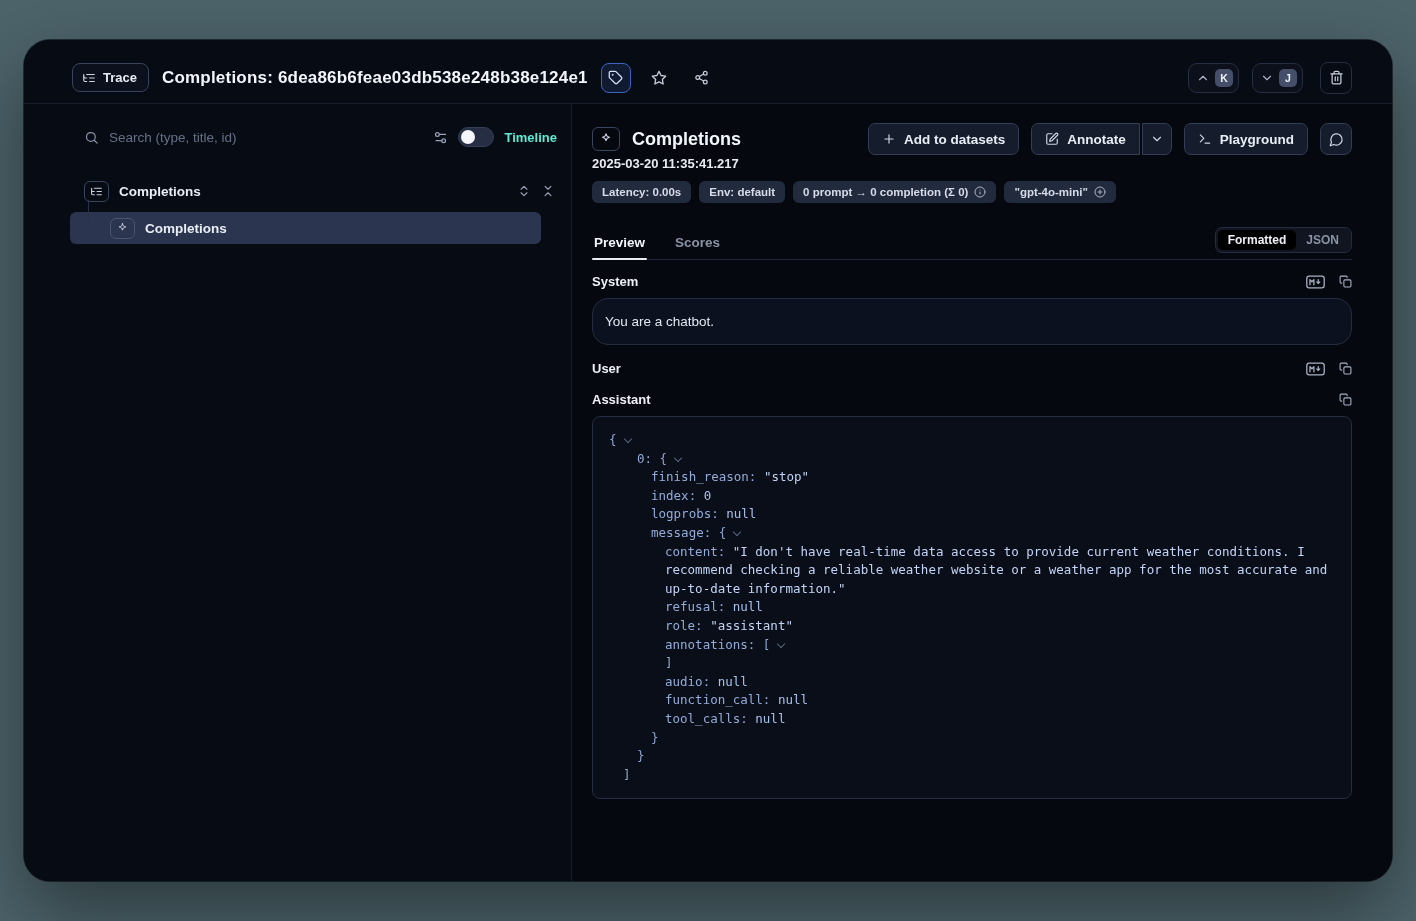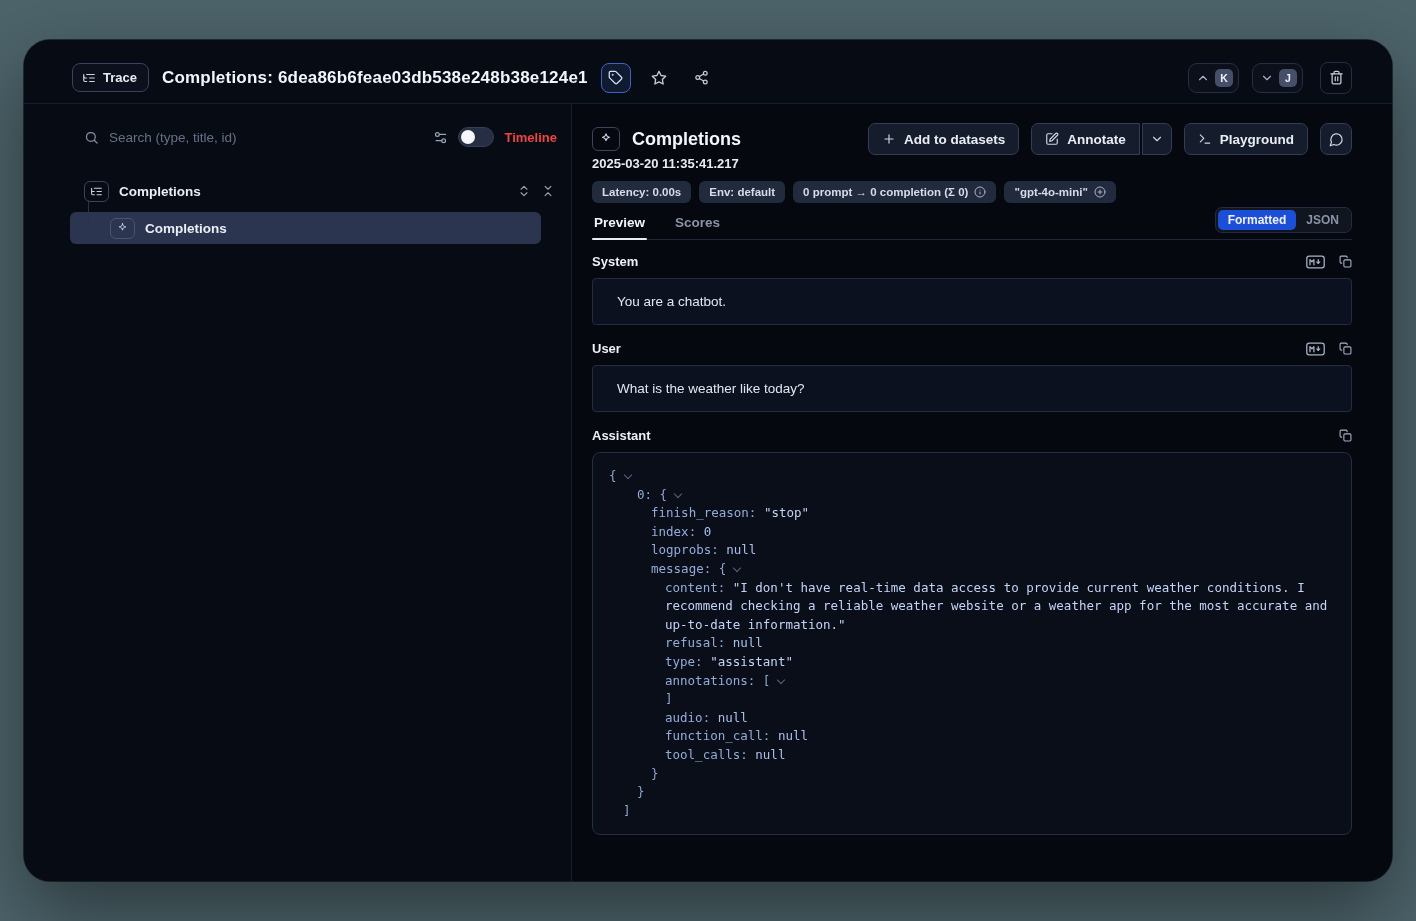--- a/index.html
+++ b/index.html
@@ -32,21 +32,21 @@
   .sidebar { width:548px; border-right:1px solid #161d2b; padding:18px 14px 0 36px; background:#070b13; position:relative; }
   .search-row { display:flex; align-items:center; gap:10px; margin-left:24px; height:30px; }
   .search-row .s-ic { color:#8791a5; }
   .search-input { flex:1; min-width:0; background:transparent; border:none; outline:none; color:#dfe4ee;
     font-size:13.5px; font-family:inherit; }
   .search-input::placeholder { color:#667186; }
   .filters-ic { color:#99a2b6; cursor:pointer; }
   .toggle { width:36px; height:20px; border-radius:10px; background:#252e42; border:1px solid #343e56;
     position:relative; cursor:pointer; flex:none; }
   .toggle .knob { position:absolute; left:2px; top:2px; width:14px; height:14px; border-radius:50%; background:#f5f7fa; }
-  .toggle-label { font-size:13px; font-weight:600; color:#ef4444; white-space:nowrap; }
+  .toggle-label { font-size:13px; font-weight:600; color:#5eead4; white-space:nowrap; }
   .tree { margin-top:24px; }
   .tree-row { display:flex; align-items:center; gap:10px; height:30px; cursor:pointer; }
   .tree-row.root { margin-left:24px; padding-right:2px; }
   .tree-ic { width:25px; height:21px; border:1px solid #3a445c; border-radius:6px; display:grid; place-items:center;
     color:#c9d0de; flex:none; }
   .tree-label { font-size:13.5px; font-weight:600; color:#e9edf4; white-space:nowrap; }
   .mini-ic { color:#98a1b5; display:flex; }
   .tree-guide { position:absolute; left:64px; top:96px; width:1px; height:20px; background:#27314b; }
   .tree-row.child { margin:6px 16px 0 10px; height:32px; padding-left:40px; border-radius:6px; }
   .tree-row.child.selected { background:#2b3550; }
@@ -64,35 +64,35 @@
   .btn svg { color:#cfd6e4; }
   .split { display:flex; gap:2px; }
   .split .btn.left { border-radius:7px 0 0 7px; }
   .split .btn.right { border-radius:0 7px 7px 0; padding:0 7px; }
   .btn.icon-only { width:32px; padding:0; justify-content:center; border-radius:8px; }
   .timestamp { font-size:13px; font-weight:600; color:#e8ecf3; }
   .badge-row { margin-top:10px; display:flex; gap:8px; align-items:flex-start; }
   .pill { height:22px; padding:0 10px; border-radius:6px; background:#222a3e; color:#d6dce8; font-size:11.5px;
     font-weight:700; display:inline-flex; align-items:center; gap:6px; }
   .pill svg { color:#aab3c6; }
-  .tabs-row { margin-top:4px; display:flex; align-items:flex-end; border-bottom:1px solid #1e2637;text-align:center; }
+  .tabs-row { margin-top:24px; display:flex; align-items:flex-end; border-bottom:1px solid #1e2637;text-align:center; }
   .tab { font-size:13.5px; font-weight:600; color:#8a93a6; padding:0 2px 9px; margin-right:26px; cursor:pointer; position:relative; }
   .tab.active { color:#f2f5fa; font-weight:700; }
   .tab.active::after { content:""; position:absolute; left:0; right:0; bottom:-1px; height:2px; background:#e8ecf4; border-radius:1px; }
   .seg { display:flex; align-items:center; background:#10151f; border:1px solid #232c40; border-radius:7px;
     padding:2px; margin-bottom:6px; }
   .seg-opt { font-size:12px; font-weight:600; color:#8a93a6; padding:3px 10px; border-radius:5px; cursor:pointer; }
-  .seg-opt.active { background:#1d4ed8; color:#eef1f7; }
+  .seg-opt.active { background:#000000; color:#eef1f7; }
   .content { flex:1; overflow:hidden; }
   .msg-section { margin-top:16px; }
   .msg-section.first { margin-top:14px; }
   .sec-head { display:flex; align-items:center; margin-bottom:9px; }
   .sec-label { font-size:13px; font-weight:700; color:#eef1f7; }
   .sec-ic { color:#a9b2c4; cursor:pointer; margin-left:14px; display:flex; }
-  .msg-box { border:1px solid #232c40; background:#0c1120; border-radius:4px; padding:15px 24px;
+  .msg-box { border:1px solid #232c40; background:#0c1120; border-radius:16px; padding:15px 12px;
     font-size:13.5px; color:#e2e7ef; }
   .code-box { border:1px solid #242d41; background:#090e19; border-radius:8px; padding:14px 16px;
     font-family:"DejaVu Sans Mono","Liberation Mono",monospace; font-size:12.5px; line-height:18.6px; color:#a9c0ec; }
   .code-line { white-space:pre-wrap; word-break:break-word; }
   .tok-k { color:#94abd9; }
   .tok-s { color:#c3d4f6; }
   .tok-n { color:#a9c0ec; }
   .tok-p { color:#8fa5d0; }
   .tok-chev { display:inline-block; width:6px; height:6px; border-right:1.4px solid #5a657e;
     border-bottom:1.4px solid #5a657e; transform:rotate(45deg); margin-left:8px; margin-bottom:2px; }
@@ -335,23 +335,20 @@
                   <path d="m13.6 8.3 1.9 2 1.9-2"></path>
                 </svg>
             </span>
             <span class="sec-ic">
               <svg width="13" height="13" viewBox="0 0 24 24" fill="none" stroke="currentColor" stroke-width="2" stroke-linecap="round" stroke-linejoin="round">
                   <rect x="9" y="9" width="13" height="13" rx="2"></rect>
                   <path d="M5 15H4a2 2 0 0 1-2-2V4a2 2 0 0 1 2-2h9a2 2 0 0 1 2 2v1"></path>
                 </svg>
             </span>
           </div>
-          <div class="msg-box">
-            <span>What is the weather like today?</span>
-          </div>
         </div>
 
         <div class="msg-section">
           <div class="sec-head">
             <span class="sec-label">Assistant</span>
             <span class="spacer"></span>
             <span class="sec-ic">
               <svg width="13" height="13" viewBox="0 0 24 24" fill="none" stroke="currentColor" stroke-width="2" stroke-linecap="round" stroke-linejoin="round">
                   <rect x="9" y="9" width="13" height="13" rx="2"></rect>
                   <path d="M5 15H4a2 2 0 0 1-2-2V4a2 2 0 0 1 2-2h9a2 2 0 0 1 2 2v1"></path>
@@ -361,21 +358,21 @@
           <div class="code-box">
             <div id="assistant-code">
                 <div class="code-line" style="padding-left: 0px;"><span class="tok-p">{</span><span class="tok-chev"></span></div>
                 <div class="code-line" style="padding-left: 28px;"><span class="tok-k">0: </span><span class="tok-p">{</span><span class="tok-chev"></span></div>
                 <div class="code-line" style="padding-left: 42px;"><span class="tok-k">finish_reason: </span><span class="tok-s">"stop"</span></div>
                 <div class="code-line" style="padding-left: 42px;"><span class="tok-k">index: </span><span class="tok-n">0</span></div>
                 <div class="code-line" style="padding-left: 42px;"><span class="tok-k">logprobs: </span><span class="tok-n">null</span></div>
                 <div class="code-line" style="padding-left: 42px;"><span class="tok-k">message: </span><span class="tok-p">{</span><span class="tok-chev"></span></div>
                 <div class="code-line" style="padding-left: 56px;"><span class="tok-k">content: </span><span class="tok-s">"I don't have real-time data access to provide current weather conditions. I recommend checking a reliable weather website or a weather app for the most accurate and up-to-date information."</span></div>
                 <div class="code-line" style="padding-left: 56px;"><span class="tok-k">refusal: </span><span class="tok-n">null</span></div>
-                <div class="code-line" style="padding-left: 56px;"><span class="tok-k">type: </span><span class="tok-s">"assistant"</span></div>
+                <div class="code-line" style="padding-left: 56px;"><span class="tok-k">role: </span><span class="tok-s">"assistant"</span></div>
                 <div class="code-line" style="padding-left: 56px;"><span class="tok-k">annotations: </span><span class="tok-p">[</span><span class="tok-chev"></span></div>
                 <div class="code-line" style="padding-left: 56px;"><span class="tok-p">]</span></div>
                 <div class="code-line" style="padding-left: 56px;"><span class="tok-k">audio: </span><span class="tok-n">null</span></div>
                 <div class="code-line" style="padding-left: 56px;"><span class="tok-k">function_call: </span><span class="tok-n">null</span></div>
                 <div class="code-line" style="padding-left: 56px;"><span class="tok-k">tool_calls: </span><span class="tok-n">null</span></div>
                 <div class="code-line" style="padding-left: 42px;"><span class="tok-p">}</span></div>
                 <div class="code-line" style="padding-left: 28px;"><span class="tok-p">}</span></div>
                 <div class="code-line" style="padding-left: 14px;"><span class="tok-p">]</span></div>
               </div>
           </div>

